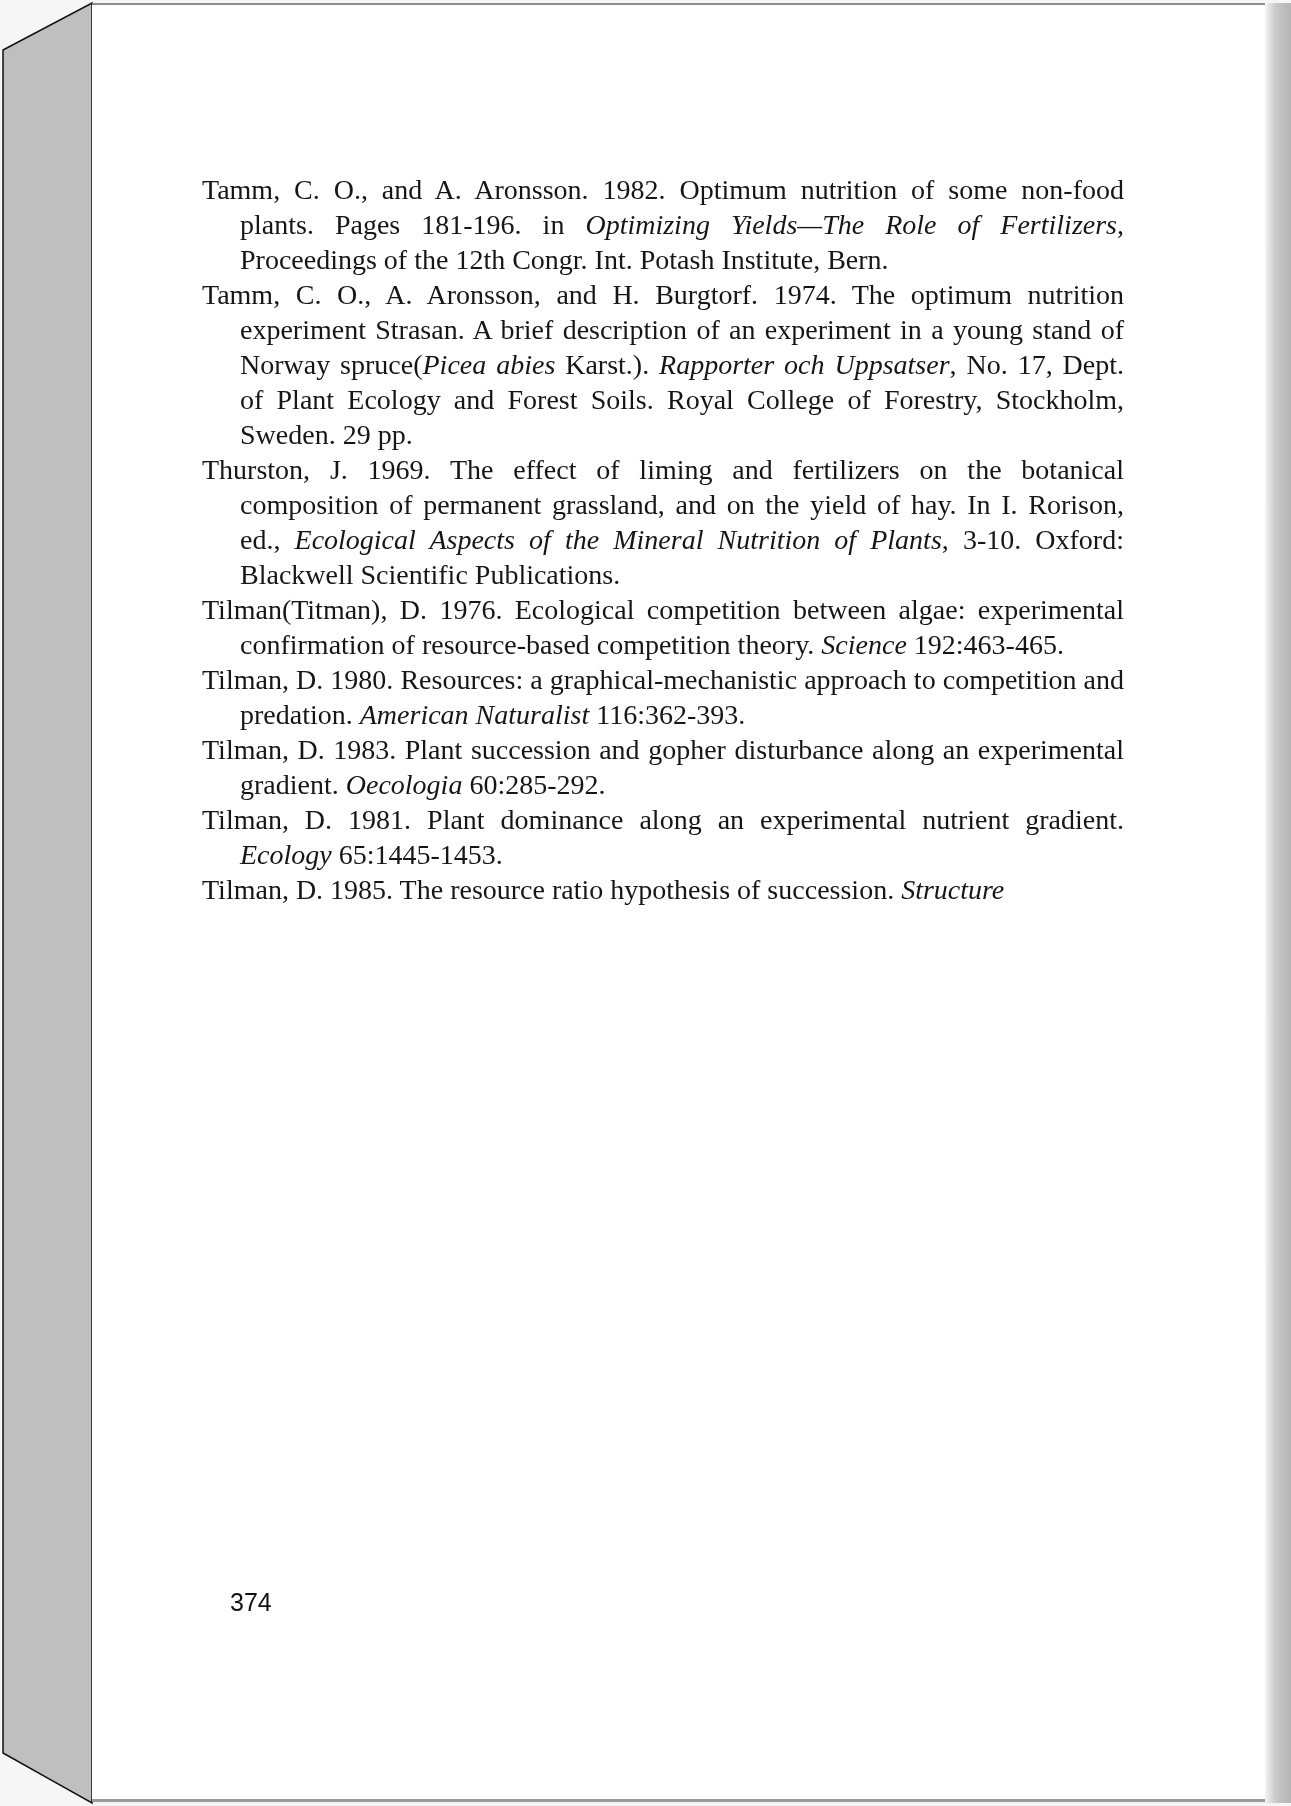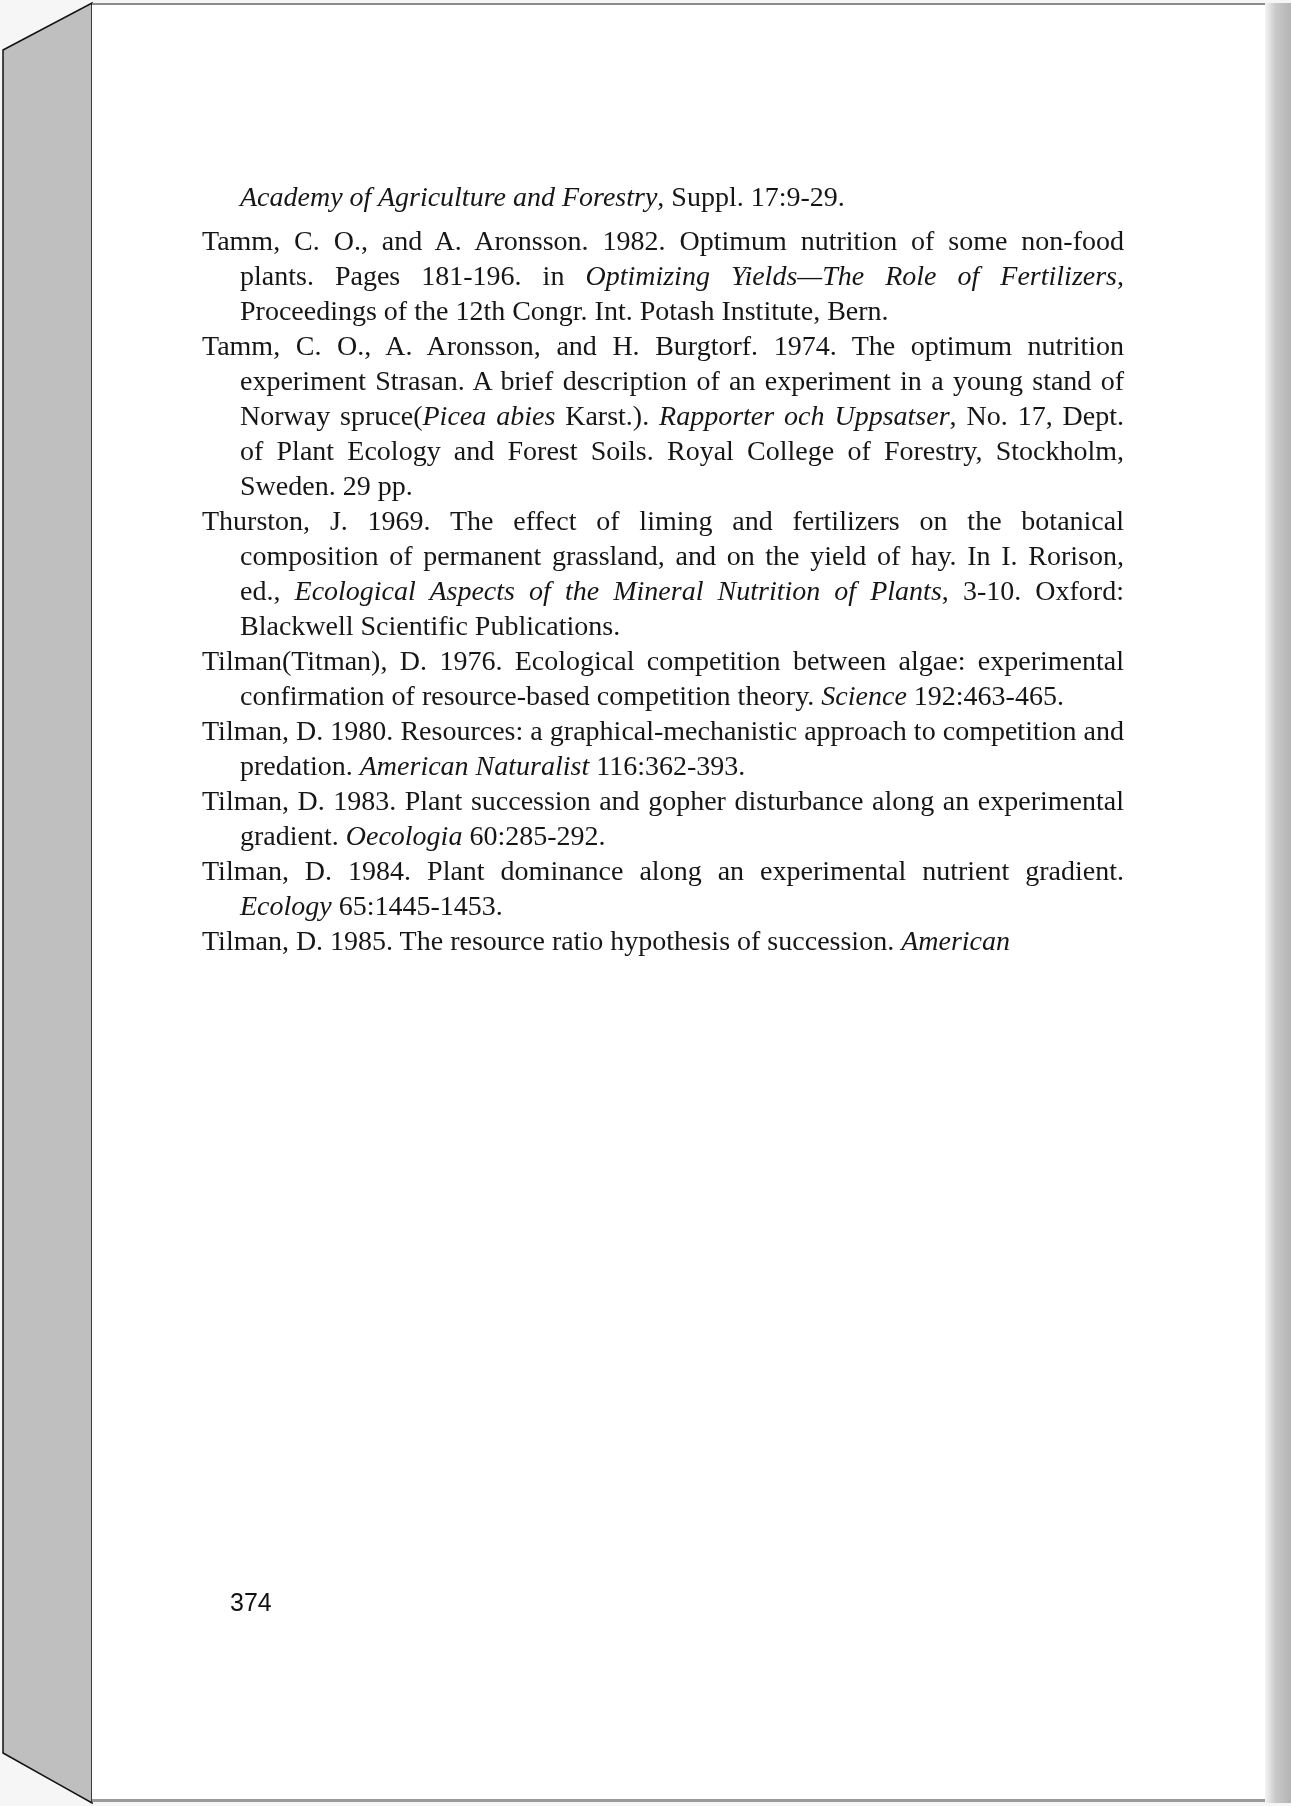--- a/index.html
+++ b/index.html
@@ -17,24 +17,23 @@
 <body>
 
 <svg class="spine" viewBox="0 0 1291 1806" width="1291" height="1806">
   <polygon points="3,50 92,3 92,1803 3,1753" fill="#bfbfbf" stroke="#111" stroke-width="1.5"></polygon>
 </svg>
 
 <div class="page"></div>
 <div class="edge"></div>
 
 <div class="refs" id="refs">
-    <p class="cont"><i>Academy of Agriculture and Forestry</i><span>, Suppl. 17:9-29.</span></p>
     <p class="ref"><span>Tamm, C. O., and A. Aronsson. 1982. Optimum nutrition of some non-food plants. Pages 181-196. in </span><i>Optimizing Yields—The Role of Fertilizers</i><span>, Proceedings of the 12th Congr. Int. Potash Institute, Bern.</span></p>
     <p class="ref"><span>Tamm, C. O., A. Aronsson, and H. Burgtorf. 1974. The optimum nutrition experiment Strasan. A brief description of an experiment in a young stand of Norway spruce(</span><i>Picea abies</i><span> Karst.). </span><i>Rapporter och Uppsatser</i><span>, No. 17, Dept. of Plant Ecology and Forest Soils. Royal College of Forestry, Stockholm, Sweden. 29 pp.</span></p>
     <p class="ref"><span>Thurston, J. 1969. The effect of liming and fertilizers on the botanical composition of permanent grassland, and on the yield of hay. In I. Rorison, ed., </span><i>Ecological Aspects of the Mineral Nutrition of Plants</i><span>, 3-10. Oxford: Blackwell Scientific Publications.</span></p>
     <p class="ref"><span>Tilman(Titman), D. 1976. Ecological competition between algae: experimental confirmation of resource-based competition theory. </span><i>Science</i><span> 192:463-465.</span></p>
     <p class="ref"><span>Tilman, D. 1980. Resources: a graphical-mechanistic approach to competition and predation. </span><i>American Naturalist</i><span> 116:362-393.</span></p>
     <p class="ref"><span>Tilman, D. 1983. Plant succession and gopher disturbance along an experimental gradient. </span><i>Oecologia</i><span> 60:285-292.</span></p>
-    <p class="ref"><span>Tilman, D. 1984. Plant dominance along an experimental nutrient gradient. </span><i>Ecology</i><span> 65:1445-1453.</span></p>
-    <p class="ref"><span>Tilman, D. 1985. The resource ratio hypothesis of succession. </span><i>American</i></p>
+    <p class="ref"><span>Tilman, D. 1981. Plant dominance along an experimental nutrient gradient. </span><i>Ecology</i><span> 65:1445-1453.</span></p>
+    <p class="ref"><span>Tilman, D. 1985. The resource ratio hypothesis of succession. </span><i>Structure</i></p>
   </div>
 
 <div class="pagenum">374</div>
 
 </body></html>

